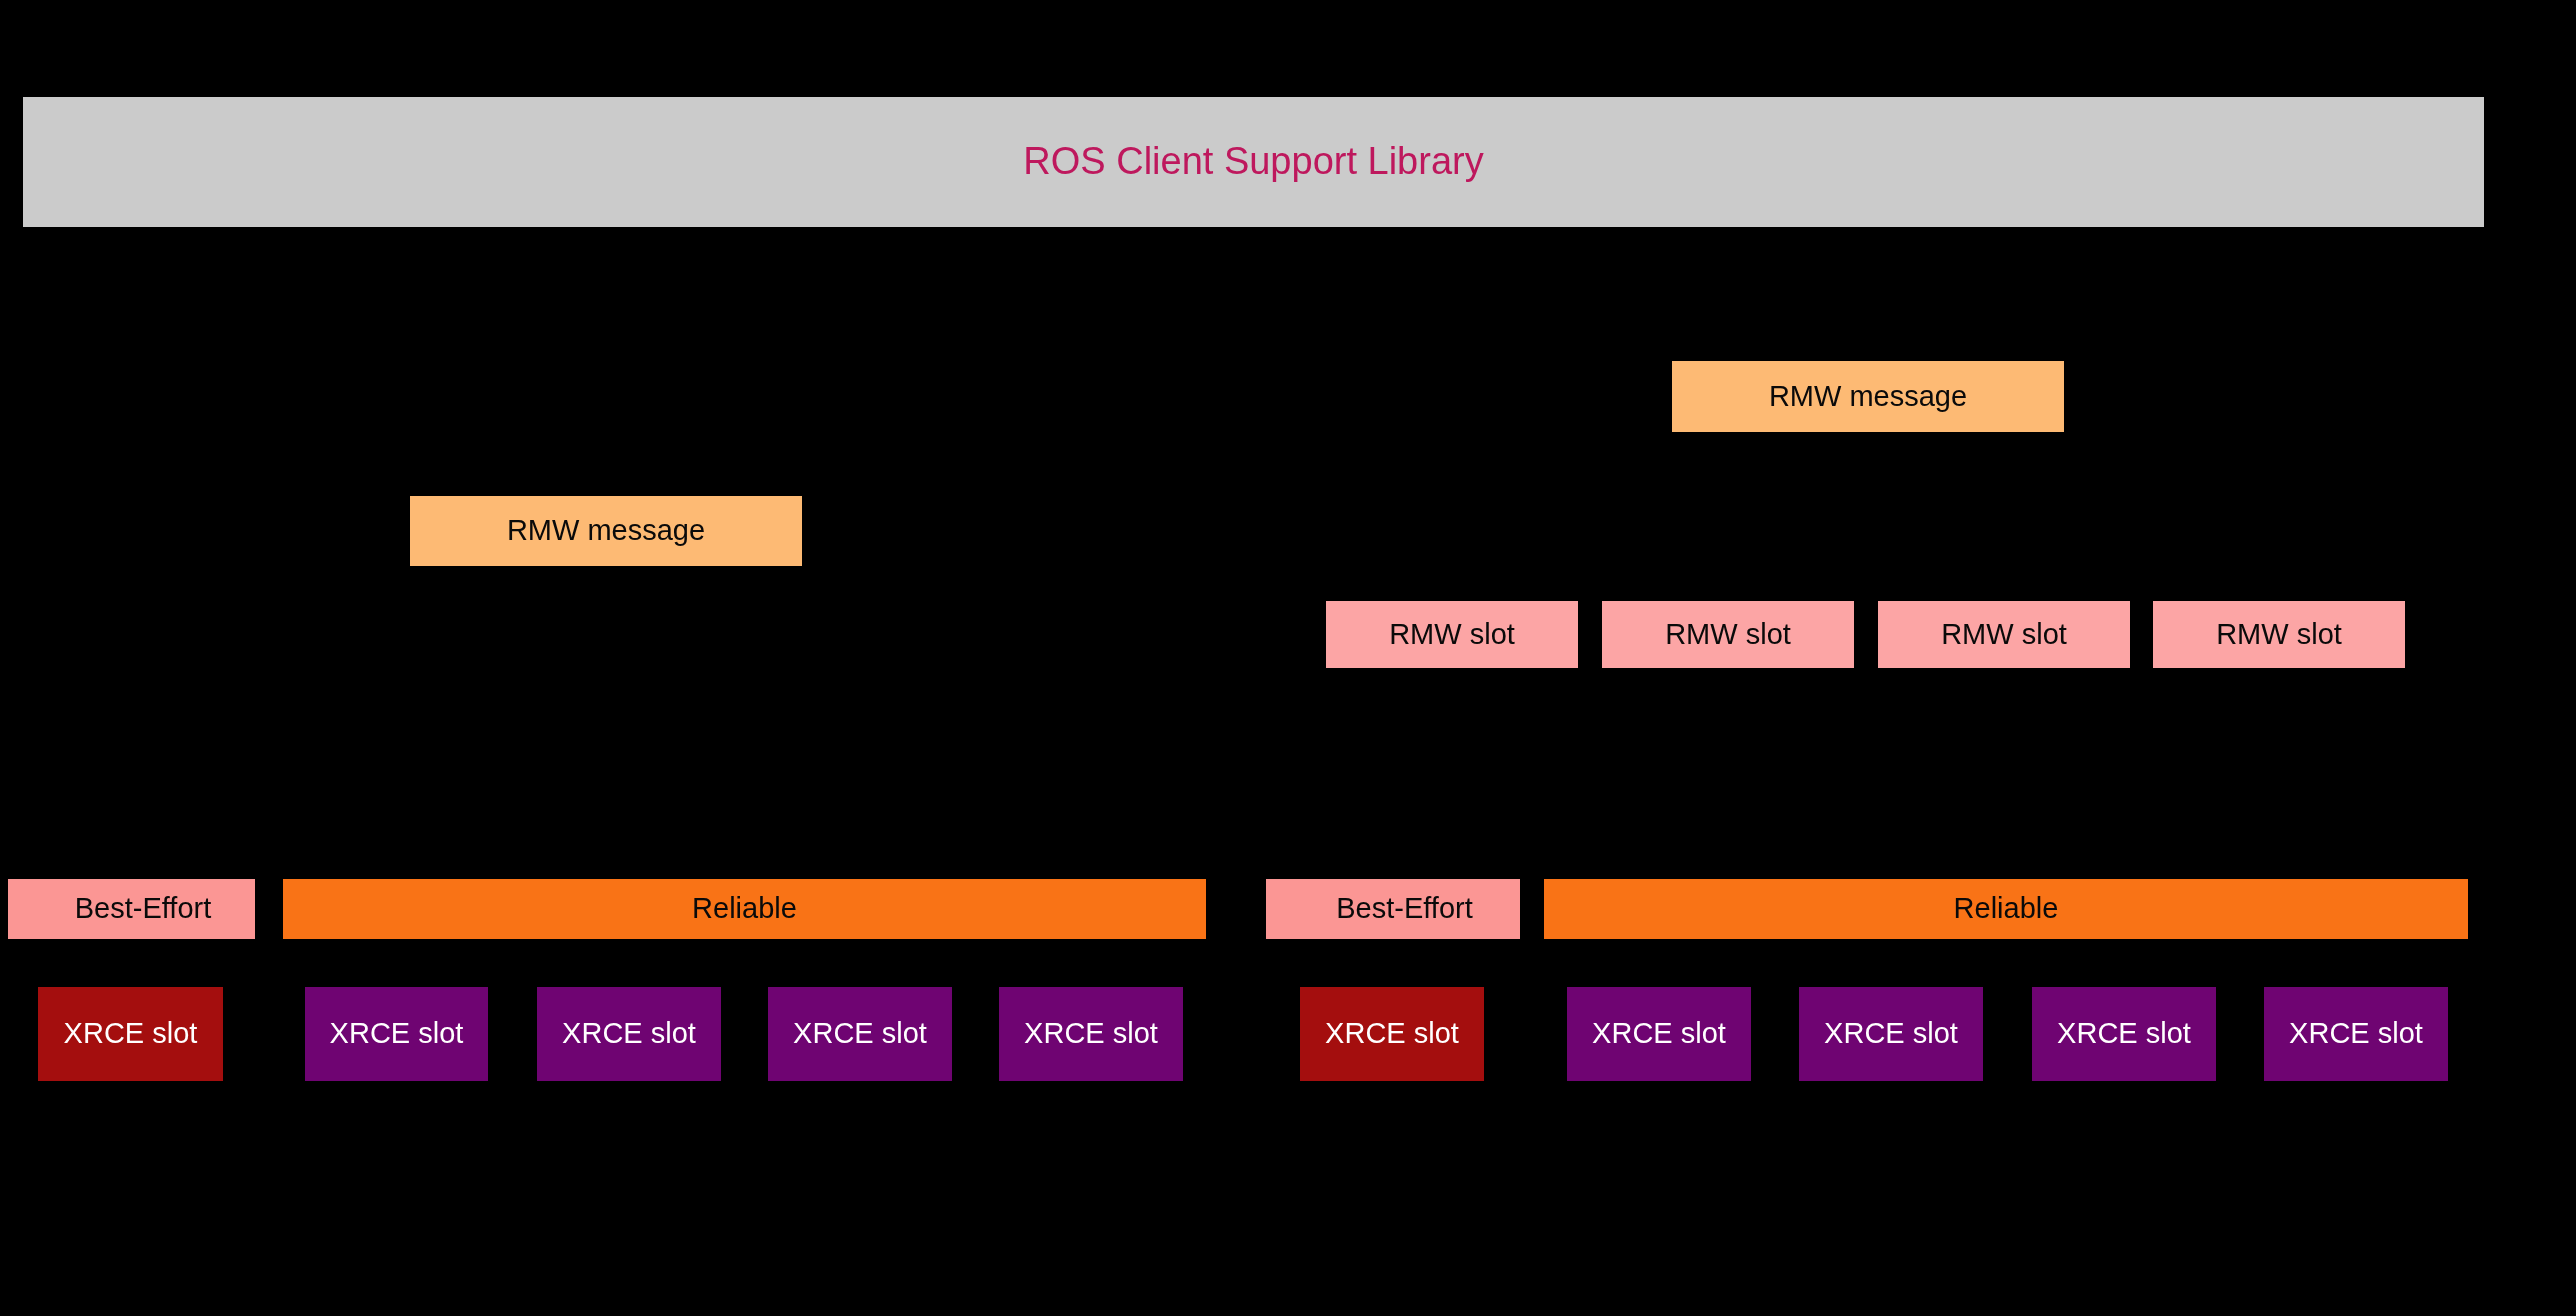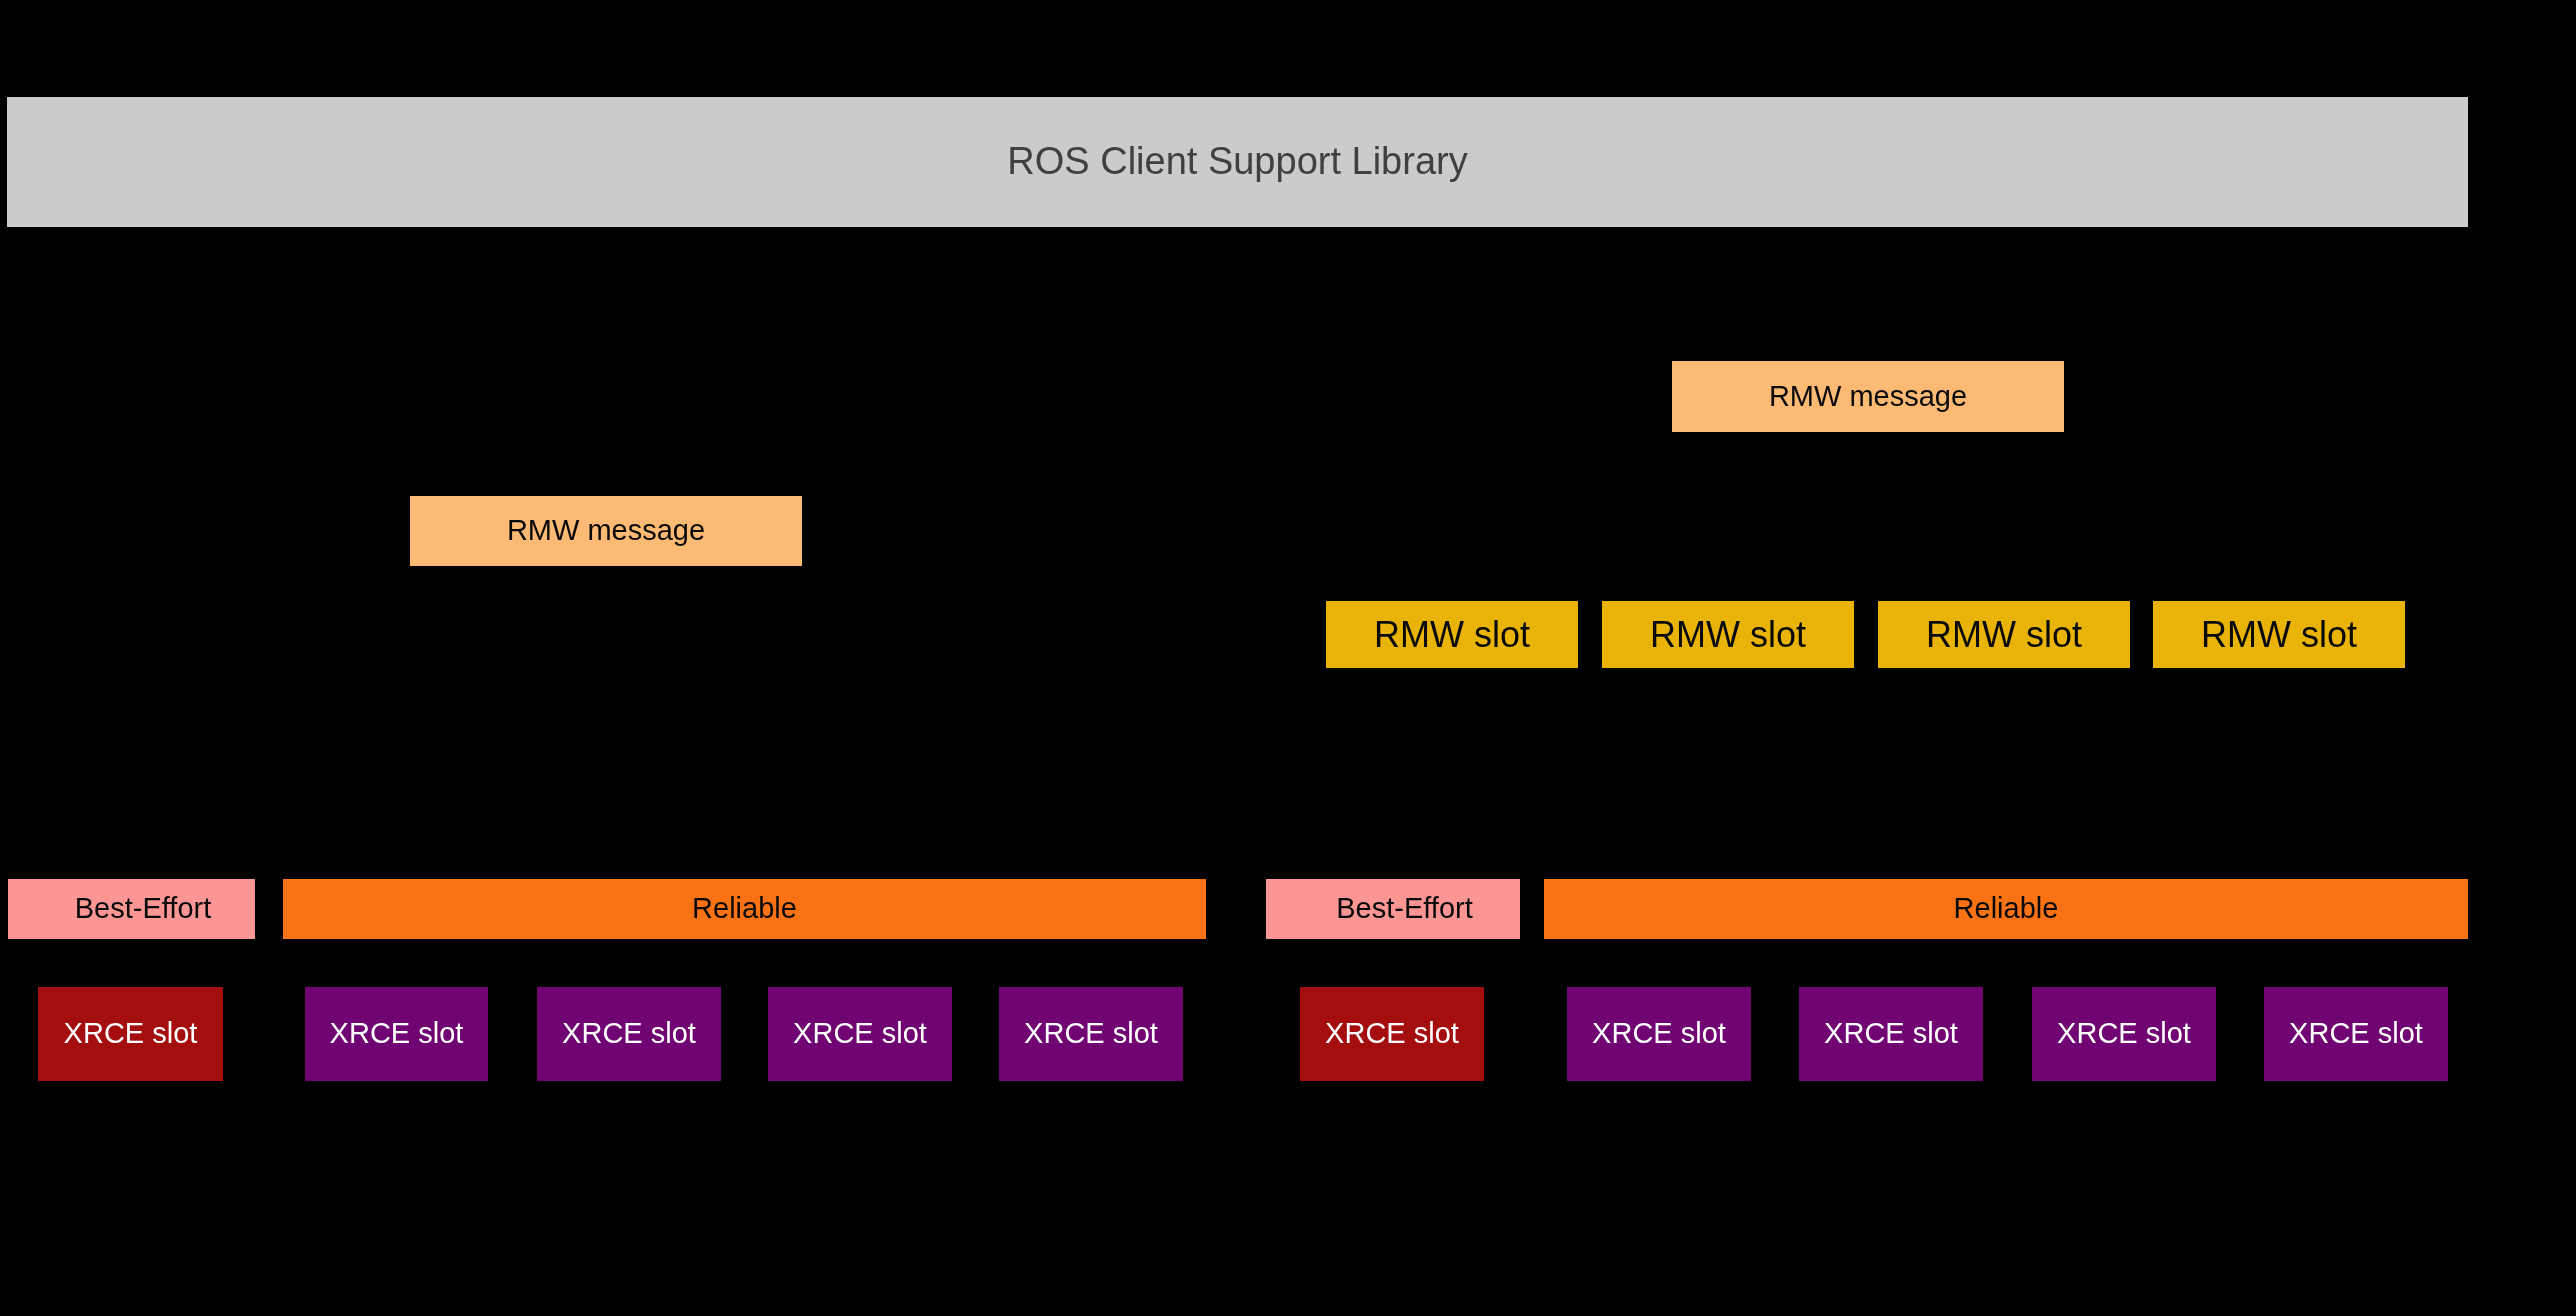--- a/index.html
+++ b/index.html
@@ -19,37 +19,38 @@
     position: absolute;
     display: flex;
     align-items: center;
     justify-content: center;
     box-sizing: border-box;
     text-align: center;
     line-height: 1.1;
   }
   .gray-bar {
     background: #CBCBCB;
-    color: #404040;
+    color: #be185d;
     font-size: 38px;
+    margin-left: 16px;
   }
   .rtos-bar {
     background: #CBCBCB;
     color: #0A0A0A;
     font-size: 35px;
   }
   .green-box {
     background: #fdba74;
     color: #0A0A0A;
     font-size: 29px;
   }
   .blue-box {
-    background: #eab308;
+    background: #fca5a5;
     color: #0A0A0A;
-    font-size: 36px;
+    font-size: 29px;
   }
   .salmon-box {
     background: #FB9694;
     color: #0A0A0A;
     font-size: 29px;
     padding-left: 23px;
   }
   .mauve-box {
     background: #f97316;
     color: #0A0A0A;

